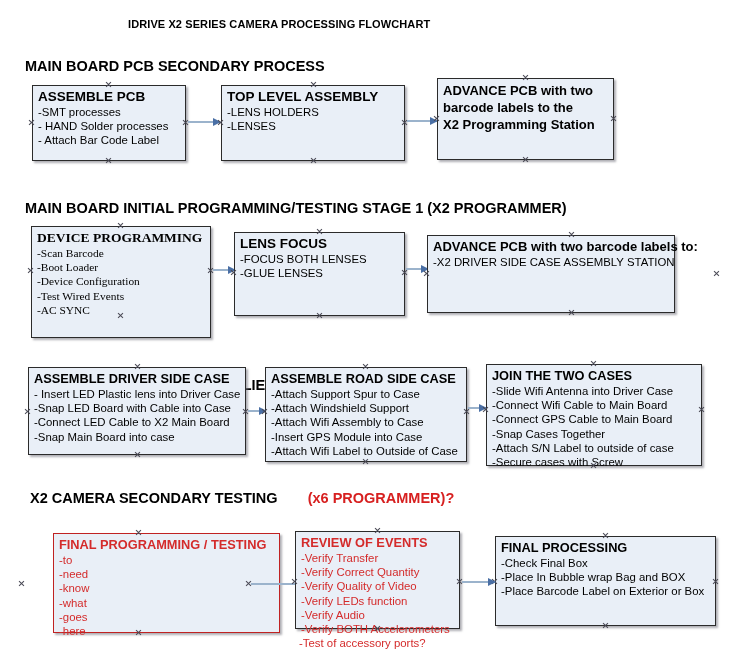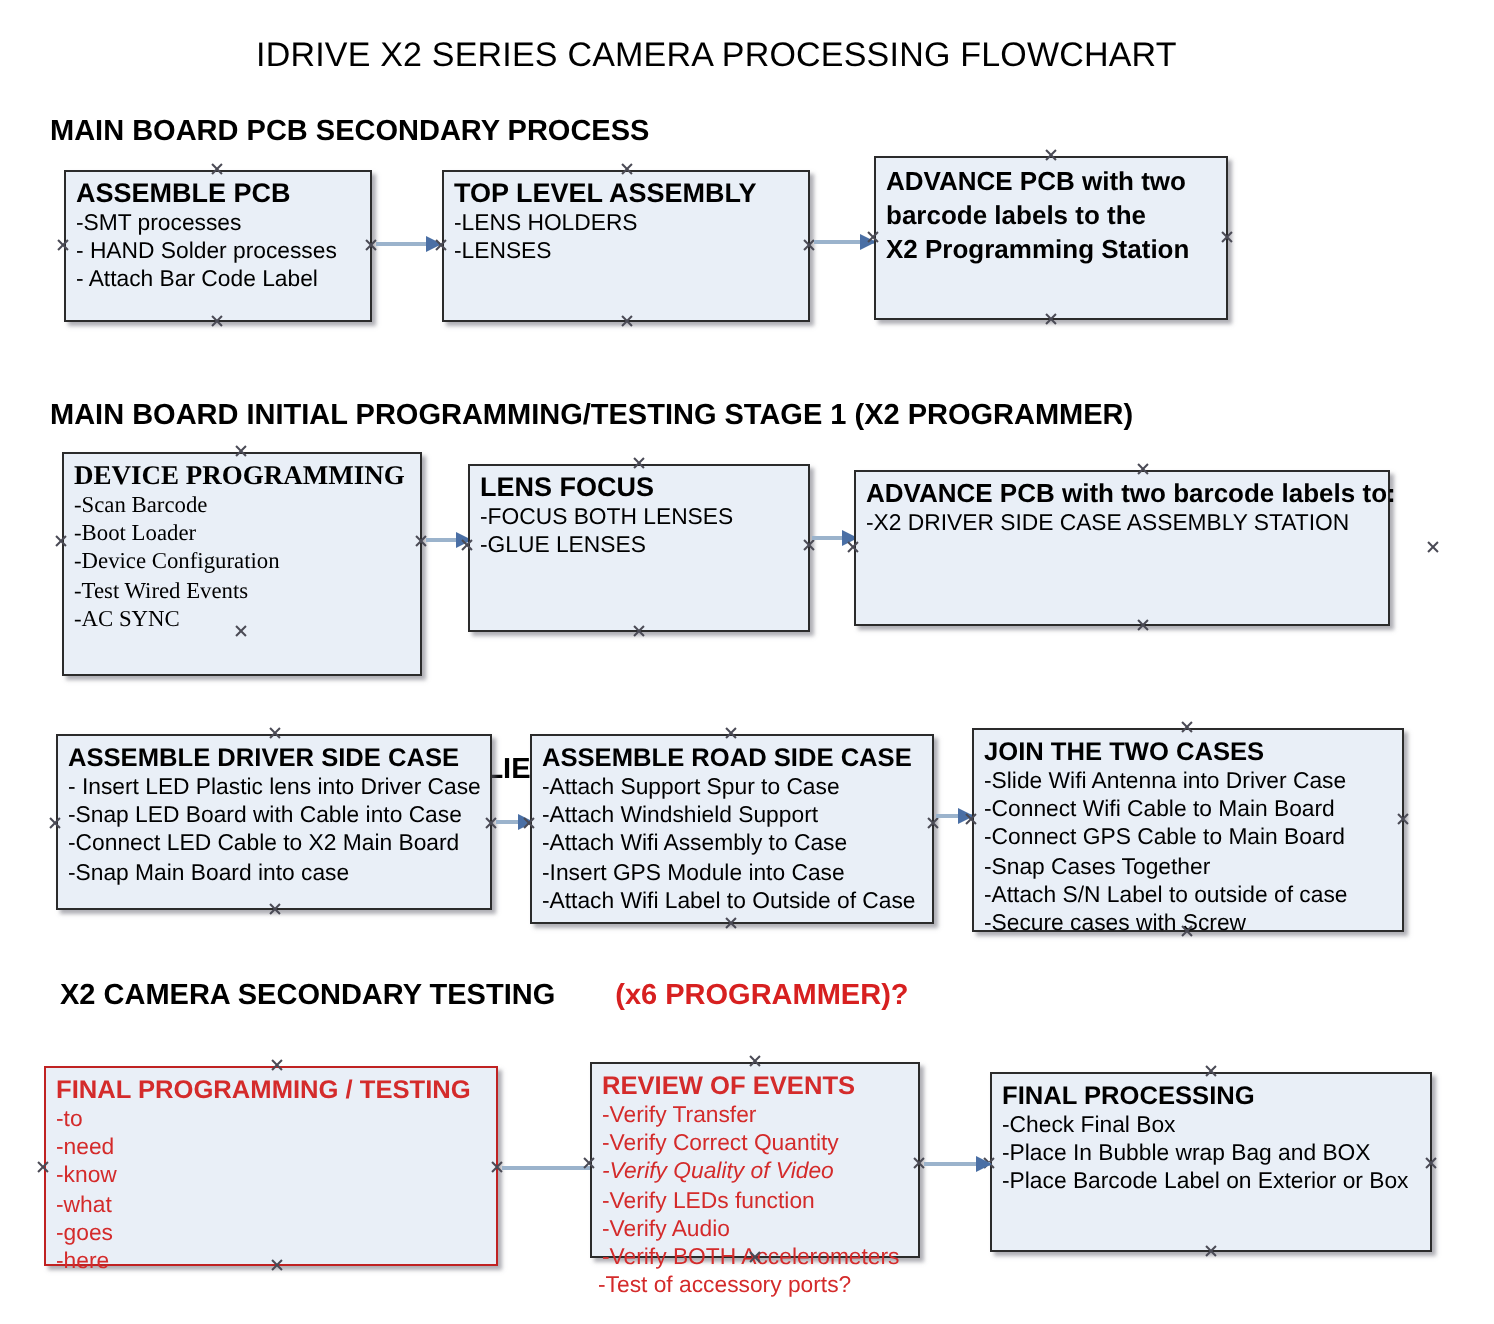--- a/index.html
+++ b/index.html
@@ -10,41 +10,42 @@
     color:#000;
     position:relative;
     overflow:hidden;
     -webkit-font-smoothing:antialiased;
   }
   .canvas{position:absolute;left:0;top:0;width:747px;height:662px;}
 
   
   .doc-title{
     position:absolute;
-    font-size:17px;font-weight:normal;letter-spacing:.1px;
+    font-size:11px;font-weight:bold;letter-spacing:.1px;
     white-space:nowrap;
   }
   .section-title{
     position:absolute;
     font-size:14.5px;font-weight:bold;
     white-space:nowrap;
   }
   .section-title .red{color:#d72020;}
 
   
   .node{
     position:absolute;
     background:#e9eff7;
     border:1.4px solid #2b2b2b;
     box-sizing:border-box;
     box-shadow:2px 2px 2px rgba(110,110,120,.55);
     padding:3px 4px 20px 5px;
   }
   .node.red-node{
     border-color:#c02222;
+    margin-left:31px;
   }
   .node .hdr{
     font-size:13.5px;font-weight:bold;
     line-height:16px;
     white-space:nowrap;
     margin-bottom:0px;
   }
   .node .ln{
     font-size:11.4px;
     line-height:14.2px;
@@ -147,21 +148,21 @@
     <div class="ln">-FOCUS BOTH LENSES</div>
     <div class="ln">-GLUE LENSES</div>
   </div>
   <div class="handle" style="left:316px;top:228px;"></div>
   <div class="handle" style="left:316px;top:312px;"></div>
   <div class="handle" style="left:230px;top:269px;"></div>
   <div class="handle" style="left:401px;top:269px;"></div>
 
   <div class="arrow" style="left:406px;top:268px;width:22px;"></div>
 
-  <div class="node" style="left:427px;top:235px;width:268px;height:78px;">
+  <div class="node" style="left:427px;top:235px;width:248px;height:78px;">
     <div class="hdr" style="font-size:13px;">ADVANCE PCB with two barcode labels to:</div>
     <div class="ln">-X2 DRIVER  SIDE  CASE  ASSEMBLY STATION</div>
   </div>
   <div class="handle" style="left:568px;top:231px;"></div>
   <div class="handle" style="left:568px;top:309px;"></div>
   <div class="handle" style="left:423px;top:270px;"></div>
   <div class="handle" style="left:713px;top:270px;"></div>
 
   <div class="section-title" style="left:48px;top:341px;margin-top:36px;">X2 CAMERA CASE ASSEMBLIES</div>
 
@@ -226,21 +227,21 @@
   <div class="handle" style="left:135px;top:629px;"></div>
   <div class="handle" style="left:18px;top:580px;"></div>
   <div class="handle" style="left:245px;top:580px;"></div>
 
   <div class="line" style="left:251px;top:583px;width:45px;"></div>
 
   <div class="node" style="left:295px;top:531px;width:165px;height:98px;overflow:visible;">
     <div class="hdr" style="color:#d42b2b;font-size:12.8px;">REVIEW OF EVENTS</div>
     <div class="ln" style="color:#d42b2b;">-Verify Transfer</div>
     <div class="ln" style="color:#d42b2b;">-Verify Correct Quantity</div>
-    <div class="ln" style="color:#d42b2b;font-style:italic;">-Verify Quality of Video</div>
+    <div class="ln" style="color:#d42b2b;">-Verify Quality of Video</div>
     <div class="ln" style="color:#d42b2b;">-Verify LEDs function</div>
     <div class="ln" style="color:#d42b2b;">-Verify Audio</div>
     <div class="ln" style="color:#d42b2b;">-Verify BOTH Accelerometers</div>
     <div class="ln overflow" style="color:#d42b2b;margin-left:-2px;">-Test of accessory ports?</div>
   </div>
   <div class="handle" style="left:374px;top:527px;"></div>
   <div class="handle" style="left:374px;top:625px;"></div>
   <div class="handle" style="left:291px;top:578px;"></div>
   <div class="handle" style="left:456px;top:578px;"></div>
 

